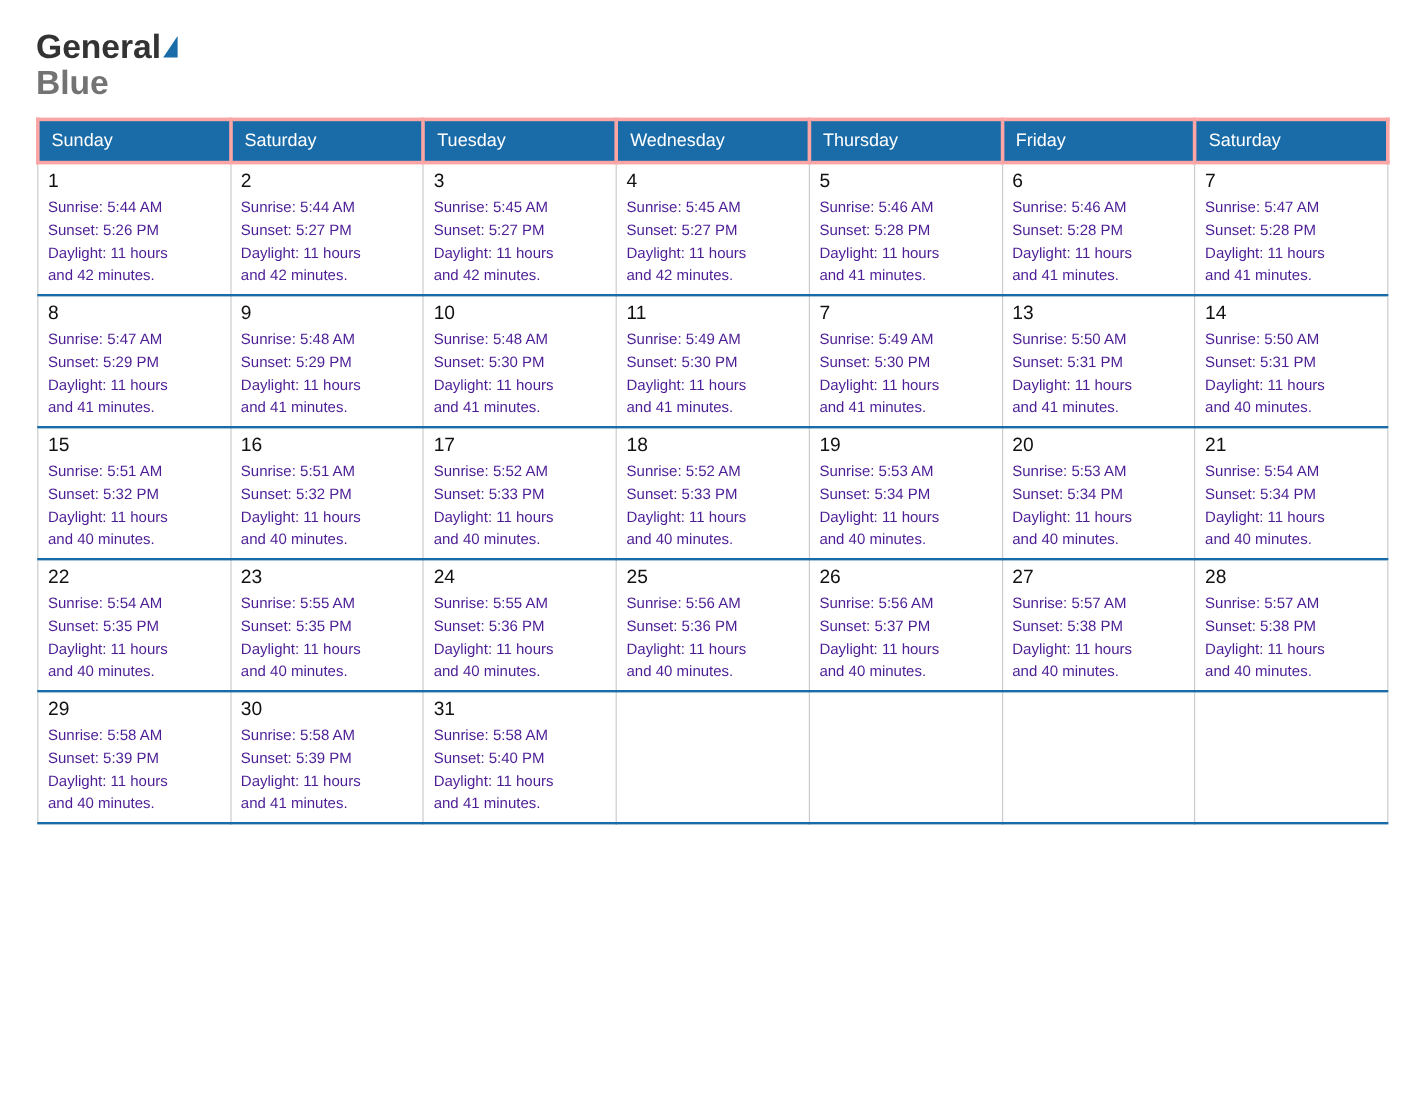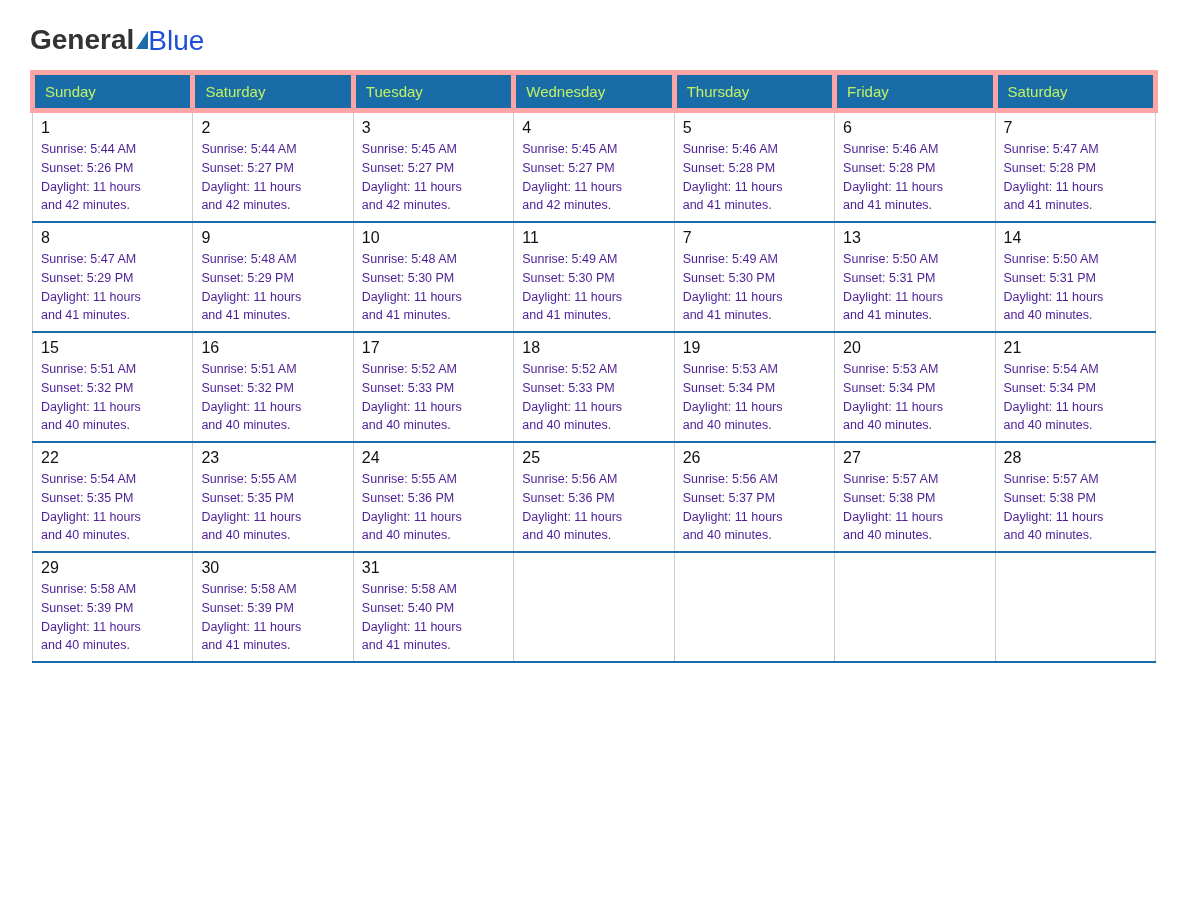--- a/index.html
+++ b/index.html
@@ -11,43 +11,43 @@
       padding: 20px 30px;
     }
     .header {
       display: flex;
       align-items: flex-start;
       justify-content: space-between;
       margin-bottom: 10px;
     }
     .logo {
       display: flex;
-      flex-direction: row;
-      align-items: center;
+      flex-direction: column;
+      align-items: flex-start;
       padding-top: 5px;
     }
     .logo-text-general {
       font-size: 28px;
       font-weight: bold;
       color: #333;
       line-height: 1;
     }
     .logo-arrow {
       display: inline-block;
       width: 0;
       height: 0;
       border-left: 12px solid transparent;
       border-bottom: 18px solid #1a6ca8;
       margin-left: 2px;
       vertical-align: middle;
     }
     .logo-blue {
-      color: #1d4ed8;
+      color: #737373;
       font-size: 28px;
-      font-weight: normal;
+      font-weight: bold;
       line-height: 1;
       margin-top: 2px;
     }
     .title-section {
       text-align: right;
     }
     .month-title {
       font-size: 52px;
       font-weight: normal;
       color: #222;
@@ -58,26 +58,26 @@
       color: #555;
       margin-top: 4px;
     }
     .calendar {
       width: 100%;
       border-collapse: collapse;
       margin-top: 15px;
     }
     .calendar thead tr th {
       background-color: #1a6ca8;
-      color: #bef264;
+      color: #ffffff;
       font-size: 15px;
       font-weight: normal;
       padding: 8px 10px;
       text-align: left;
-      border: 5px solid #fca5a5;
+      border: 3px solid #fca5a5;
     }
     .calendar tbody tr td {
       border: 1px solid #ccc;
       vertical-align: top;
       padding: 6px 8px;
       width: 14.28%;
       min-height: 100px;
       font-size: 13px;
       color: #222;
       background: #fff;

